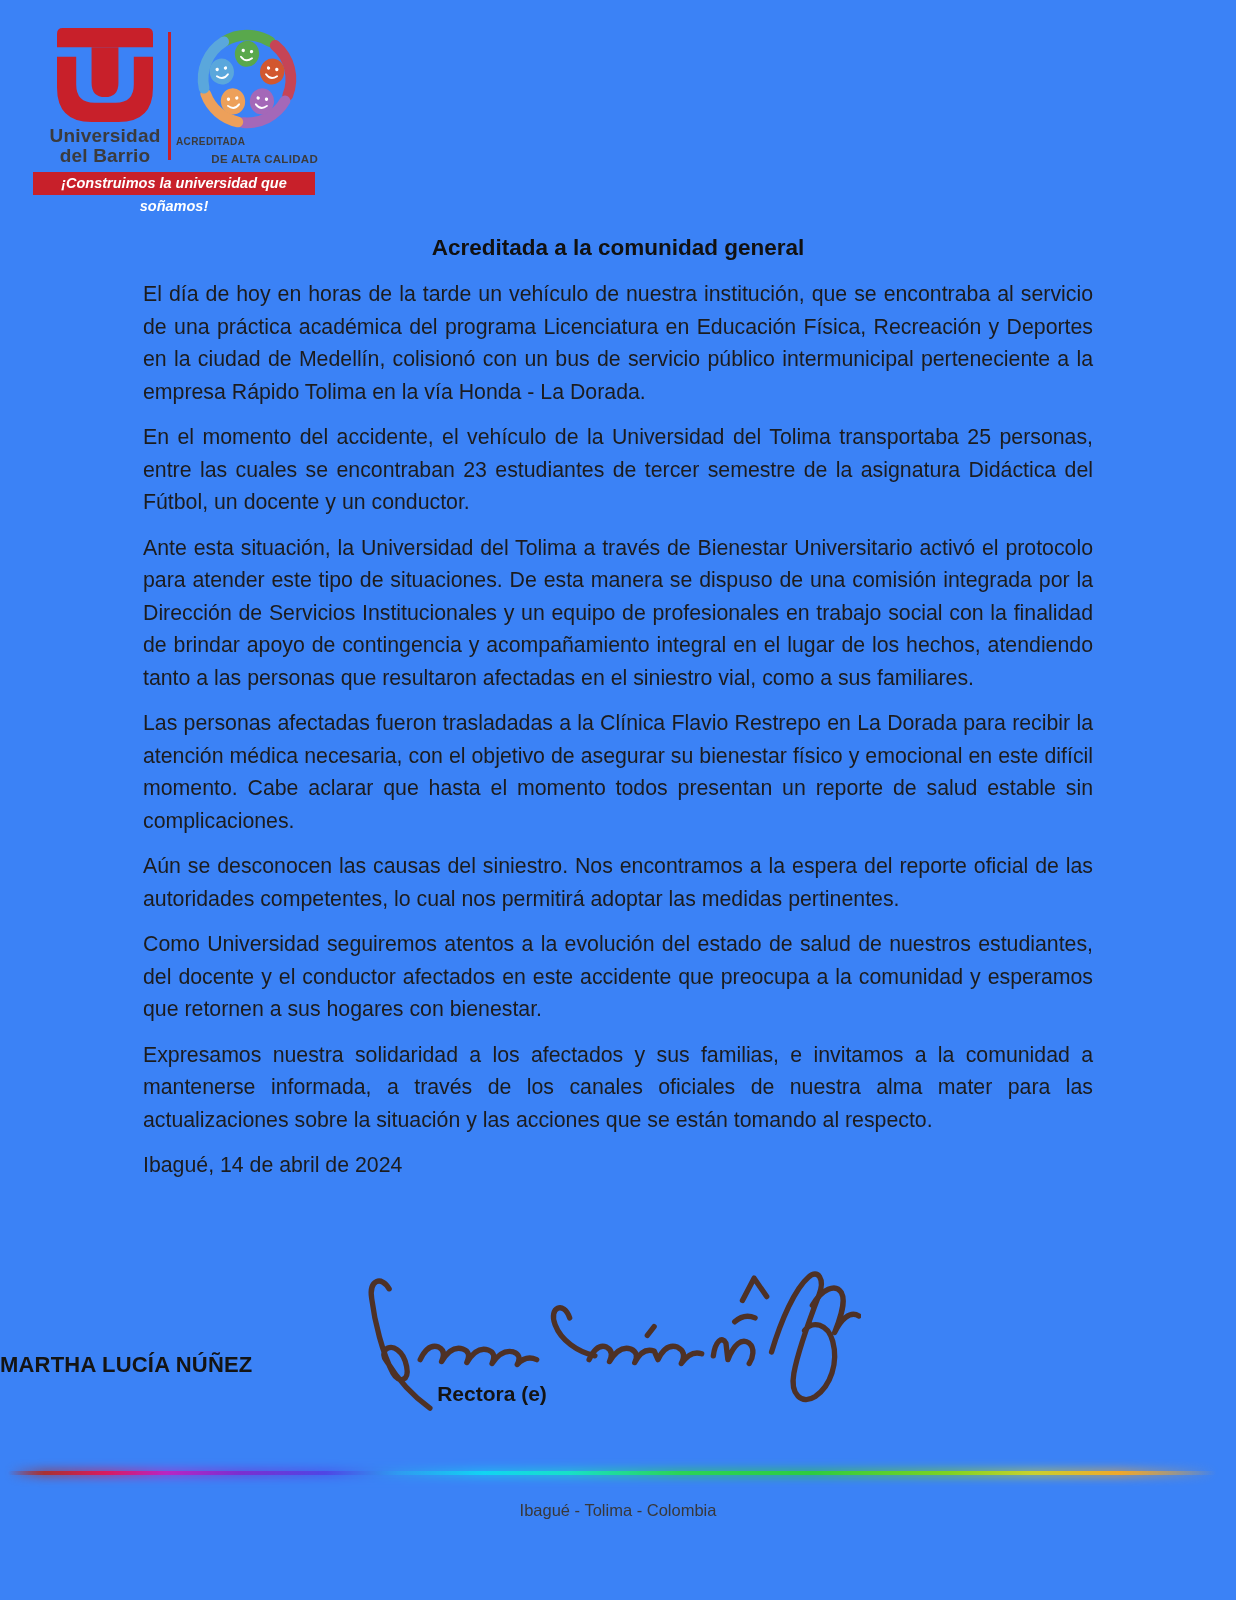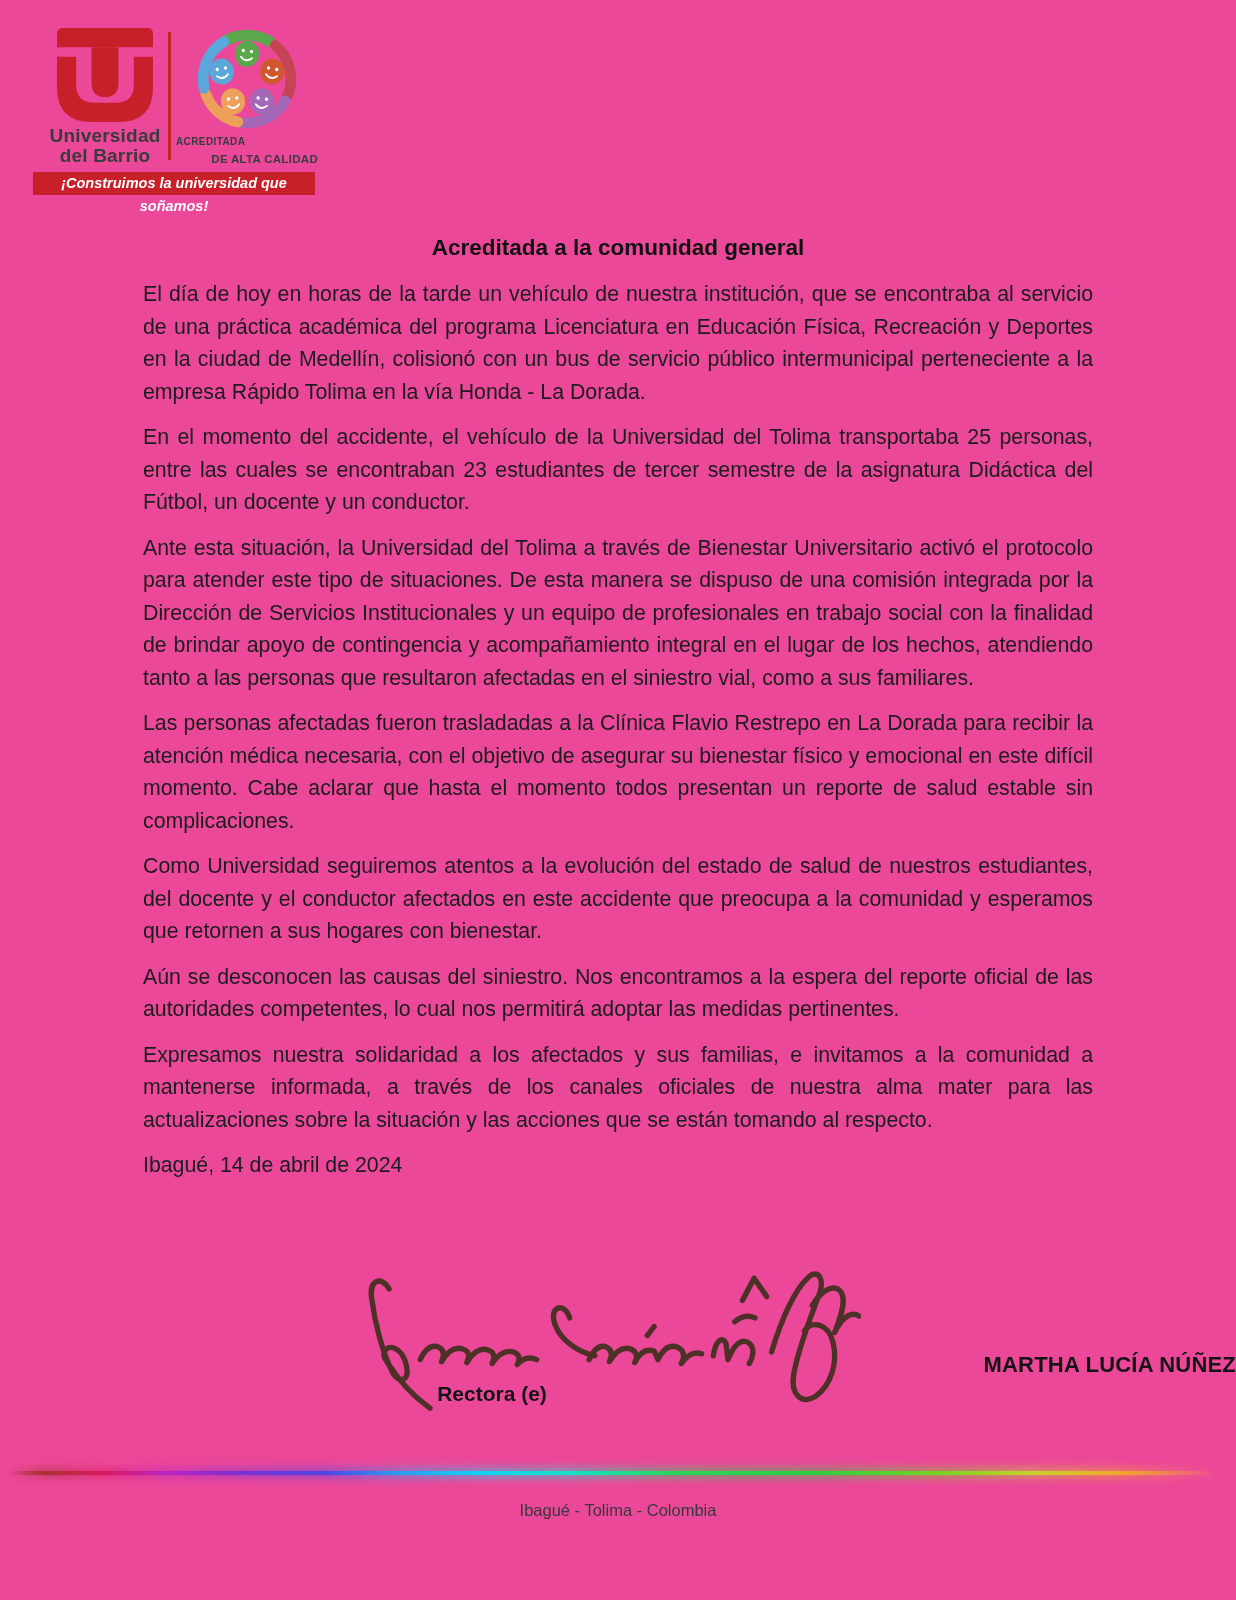--- a/index.html
+++ b/index.html
@@ -1,21 +1,21 @@
 <!DOCTYPE html>
 <html><head>
 <meta charset="utf-8">
 <style>
   html,body{margin:0;padding:0;}
   body{
     width:1236px;height:1600px;background:#ffffff;
     font-family:"Liberation Sans", sans-serif;
     color:#1c1c1e;
   }
-  .page{position:relative;width:1236px;height:1600px;overflow:hidden;background:#ec4899;}
+  .page{position:relative;width:1236px;height:1600px;overflow:hidden;background:#3b82f6;}
 
   
   .letterhead{position:absolute;left:0;top:0;width:360px;height:210px;}
   .ut-logo{position:absolute;left:57px;top:27px;width:96px;height:96px;}
   .wordmark{position:absolute;left:20px;top:126px;width:170px;text-align:center;
     font-weight:bold;font-size:19px;line-height:20px;color:#3b3b3d;letter-spacing:.2px;}
   .divider{position:absolute;left:168px;top:32px;width:3px;height:128px;background:#c8202a;}
   .seal{position:absolute;left:191px;top:23px;width:112px;height:112px;}
   .accred1{position:absolute;left:176px;top:136px;width:142px;text-align:left;
     font-weight:bold;font-size:10px;color:#3b3b3d;letter-spacing:.4px;}
@@ -27,21 +27,21 @@
   
   .title{position:absolute;left:0;top:220px;width:1236px;text-align:center;
     font-weight:bold;font-size:22.5px;color:#111;}
   .bodytext{position:absolute;left:143px;top:278px;width:950px;}
   .bodytext p{margin:0 0 13px 0;font-size:21.3px;line-height:32.5px;text-align:justify;
     text-justify:inter-word;color:#1c1c1e;}
   .bodytext p.dateline{text-align:left;}
 
   
   .sig-svg{position:absolute;left:356px;top:1250px;width:505px;height:165px;}
-  .sig-name{position:absolute;left:0;top:1352px;width:1236px;text-align:right;
+  .sig-name{position:absolute;left:0;top:1352px;width:1236px;text-align:left;
     font-weight:bold;font-size:22px;color:#141414;letter-spacing:.2px;}
   .sig-role{position:absolute;left:0;top:1382px;width:984px;text-align:center;
     font-weight:bold;font-size:21px;color:#141414;}
 
   
   .rainbow{position:absolute;left:8px;top:1471px;width:1220px;height:4px;border-radius:2px;
     background:linear-gradient(90deg,
       rgba(255,255,255,0) 0%, #a83232 3%, #d81b60 8%, #b826c4 13%, #7b2fd0 19%,
       #4f46e5 26%, #2f9bf0 32%, #12d3f2 39%, #18e0c8 46%, #2bd457 55%,
       #2ecc40 66%, #7ed321 77%, #c8d12e 84%, #f0a82c 91%, rgba(255,255,255,0) 99%);}
@@ -119,22 +119,22 @@
     <div class="slogan">¡Construimos la universidad que soñamos!</div>
   </header>
 
   <h1 class="title">Acreditada a la comunidad general</h1>
 
   <main class="bodytext">
     <p>El día de hoy en horas de la tarde un vehículo de nuestra institución, que se encontraba al servicio de una práctica académica del programa Licenciatura en Educación Física, Recreación y Deportes en la ciudad de Medellín, colisionó con un bus de servicio público intermunicipal perteneciente a la empresa Rápido Tolima en la vía Honda - La Dorada.</p>
     <p>En el momento del accidente, el vehículo de la Universidad del Tolima transportaba 25 personas, entre las cuales se encontraban 23 estudiantes de tercer semestre de la asignatura Didáctica del Fútbol, un docente y un conductor.</p>
     <p>Ante esta situación, la Universidad del Tolima a través de Bienestar Universitario activó el protocolo para atender este tipo de situaciones. De esta manera se dispuso de una comisión integrada por la Dirección de Servicios Institucionales y un equipo de profesionales en trabajo social con la finalidad de brindar apoyo de contingencia y acompañamiento integral en el lugar de los hechos, atendiendo tanto a las personas que resultaron afectadas en el siniestro vial, como a sus familiares.</p>
     <p>Las personas afectadas fueron trasladadas a la Clínica Flavio Restrepo en La Dorada para recibir la atención médica necesaria, con el objetivo de asegurar su bienestar físico y emocional en este difícil momento. Cabe aclarar que hasta el momento todos presentan un reporte de salud estable sin complicaciones.</p>
+    <p>Aún se desconocen las causas del siniestro. Nos encontramos a la espera del reporte oficial de las autoridades competentes, lo cual nos permitirá adoptar las medidas pertinentes.</p>
     <p>Como Universidad seguiremos atentos a la evolución del estado de salud de nuestros estudiantes, del docente y el conductor afectados en este accidente que preocupa a la comunidad y esperamos que retornen a sus hogares con bienestar.</p>
-    <p>Aún se desconocen las causas del siniestro. Nos encontramos a la espera del reporte oficial de las autoridades competentes, lo cual nos permitirá adoptar las medidas pertinentes.</p>
     <p>Expresamos nuestra solidaridad a los afectados y sus familias, e invitamos a la comunidad a mantenerse informada, a través de los canales oficiales de nuestra alma mater para las actualizaciones sobre la situación y las acciones que se están tomando al respecto.</p>
     <p class="dateline">Ibagué, 14 de abril de 2024</p>
   </main>
 
   <svg class="sig-svg" viewBox="0 0 520 170" xmlns="http://www.w3.org/2000/svg" aria-hidden="true">
     <g fill="none" stroke="#4e3126" stroke-width="5.5" stroke-linecap="round" stroke-linejoin="round">
 
       <path d="M34 40 C26 26 13 31 16 50 C19 74 27 106 38 127 C44 138 55 135 52 120 C49 104 37 96 30 103 C28 106 28 110 31 114 C42 132 58 150 76 163"></path>
 
       <path d="M66 113 Q74 96 85 100 Q93 104 88 115 Q98 98 110 102 Q119 105 114 116 Q124 99 136 103 Q145 106 140 117 Q150 102 162 105 Q171 108 166 118 Q175 108 186 113"></path>

